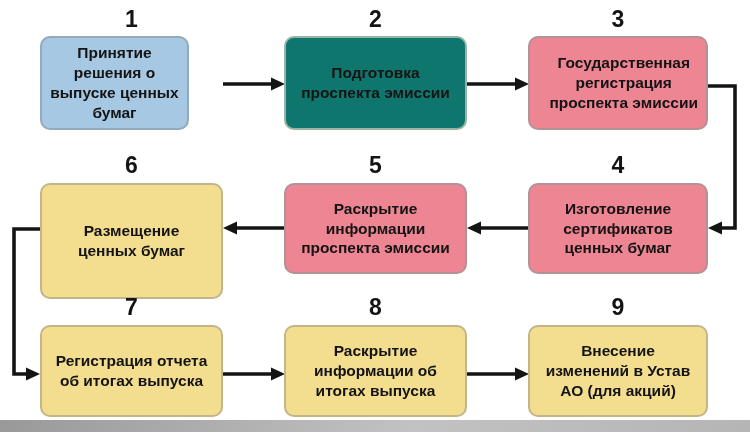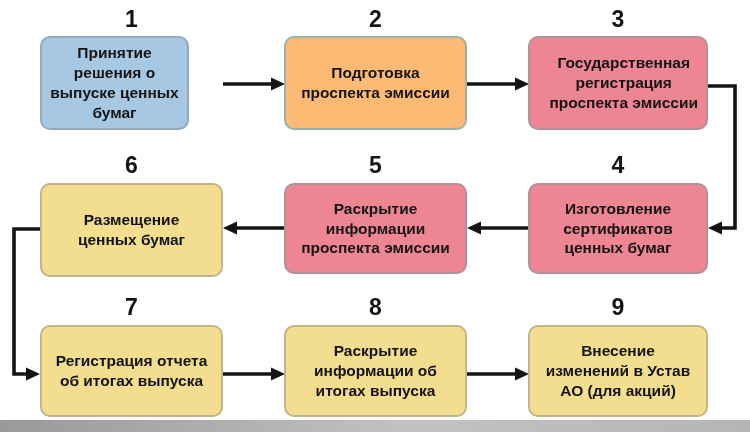--- a/index.html
+++ b/index.html
@@ -32,21 +32,21 @@
     display: flex; align-items: center; justify-content: center;
     text-align: center;
     padding: 4px 8px;
   }
   .box-label {
     white-space: pre-line;
     font-size: 15.5px; line-height: 1.28;
     font-weight: 700; color: #141414;
   }
   .box-blue   { background: #a6c8e3; border-color: #93a9bc; }
-  .box-green  { background: #fdba74; border-color: #9bb3a4; }
+  .box-green  { background: #0f766e; border-color: #9bb3a4; }
   .box-red    { background: #ee8593; border-color: #b39297; }
   .box-yellow { background: #f3dd8f; border-color: #c3b489; }
   .bottom-strip {
     position: absolute; left: 0; bottom: 0;
     width: 750px; height: 12px;
     background: linear-gradient(100deg, #999999 0%, #c2c2c2 55%, #b5b5b5 100%);
   }
 </style>
 </head>
 <body>
@@ -102,21 +102,21 @@
   </div>
 
   <div class="step-number" style="left:528px; top:4px; width:180px;">3</div>
   <div class="step-box box-red" style="left:528px; top:36px; width:180px; height:94px;justify-content:flex-end;">
     <span class="box-label">Государственная
 регистрация
 проспекта эмиссии</span>
   </div>
 
   <div class="step-number" style="left:40px; top:150px; width:183px;">6</div>
-  <div class="step-box box-yellow" style="left:40px; top:183px; width:183px; height:94px;">
+  <div class="step-box box-yellow" style="left:40px; top:183px; width:183px; height:116px;">
     <span class="box-label">Размещение
 ценных бумаг</span>
   </div>
 
   <div class="step-number" style="left:284px; top:150px; width:183px;">5</div>
   <div class="step-box box-red" style="left:284px; top:183px; width:183px; height:91px;">
     <span class="box-label">Раскрытие
 информации
 проспекта эмиссии</span>
   </div>

